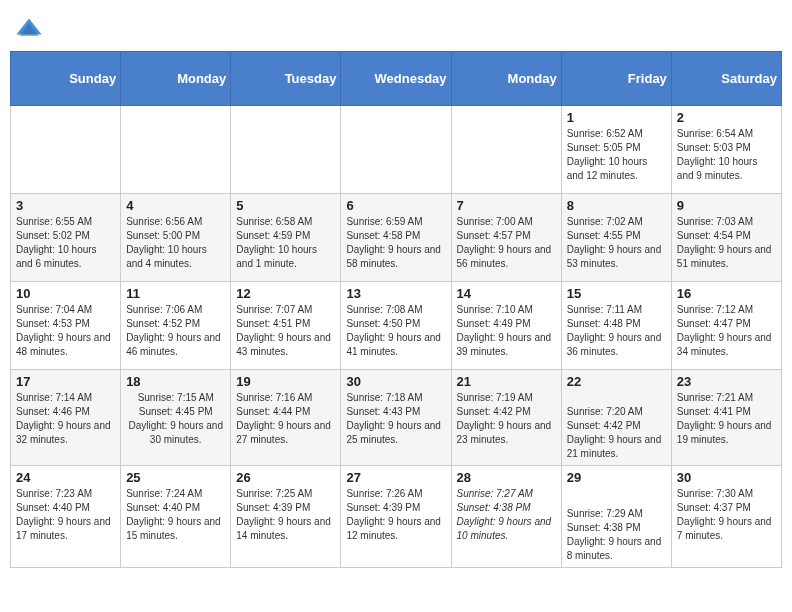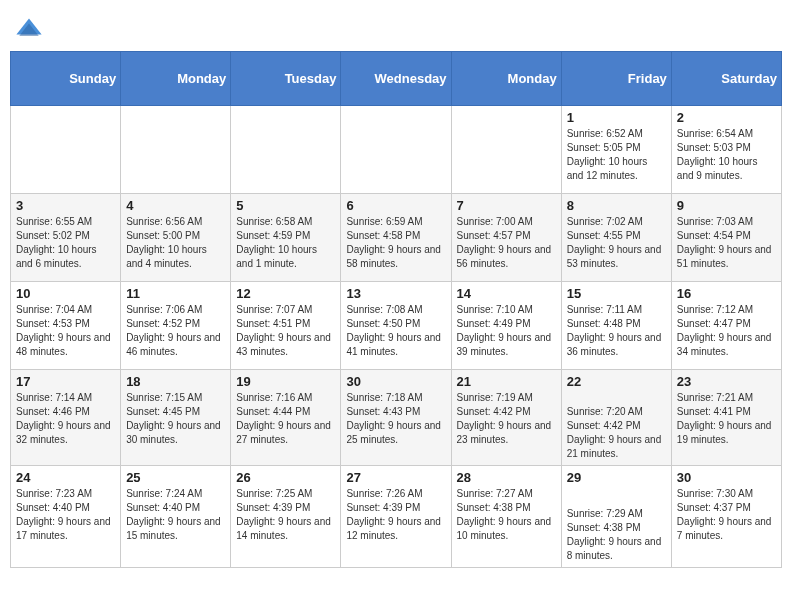--- a/index.html
+++ b/index.html
@@ -229,21 +229,21 @@
       </tr>
       <tr>
         <td>
           <span class="day-number">17</span>
           <div class="day-info" style="white-space: pre-line;">Sunrise: 7:14 AM
 Sunset: 4:46 PM
 Daylight: 9 hours and 32 minutes.</div>
         </td>
         <td>
           <span class="day-number">18</span>
-          <div class="day-info" style="white-space: pre-line;">Sunrise: 7:15 AM
+          <div class="day-info" style="white-space: pre-line; text-align: center;">Sunrise: 7:15 AM
 Sunset: 4:45 PM
 Daylight: 9 hours and 30 minutes.</div>
         </td>
         <td>
           <span class="day-number">19</span>
           <div class="day-info" style="white-space: pre-line;">Sunrise: 7:16 AM
 Sunset: 4:44 PM
 Daylight: 9 hours and 27 minutes.</div>
         </td>
         <td>
@@ -291,21 +291,21 @@
 Daylight: 9 hours and 14 minutes.</div>
         </td>
         <td>
           <span class="day-number">27</span>
           <div class="day-info" style="white-space: pre-line;">Sunrise: 7:26 AM
 Sunset: 4:39 PM
 Daylight: 9 hours and 12 minutes.</div>
         </td>
         <td>
           <span class="day-number">28</span>
-          <div class="day-info" style="white-space: pre-line;">Sunrise: 7:27 AM
+          <div class="day-info" style="white-space: pre-line; font-style: italic;">Sunrise: 7:27 AM
 Sunset: 4:38 PM
 Daylight: 9 hours and 10 minutes.</div>
         </td>
         <td>
           <span class="day-number">29</span>
           <div class="day-info" style="white-space: pre-line; margin-top: 22px;">Sunrise: 7:29 AM
 Sunset: 4:38 PM
 Daylight: 9 hours and 8 minutes.</div>
         </td>
         <td>

